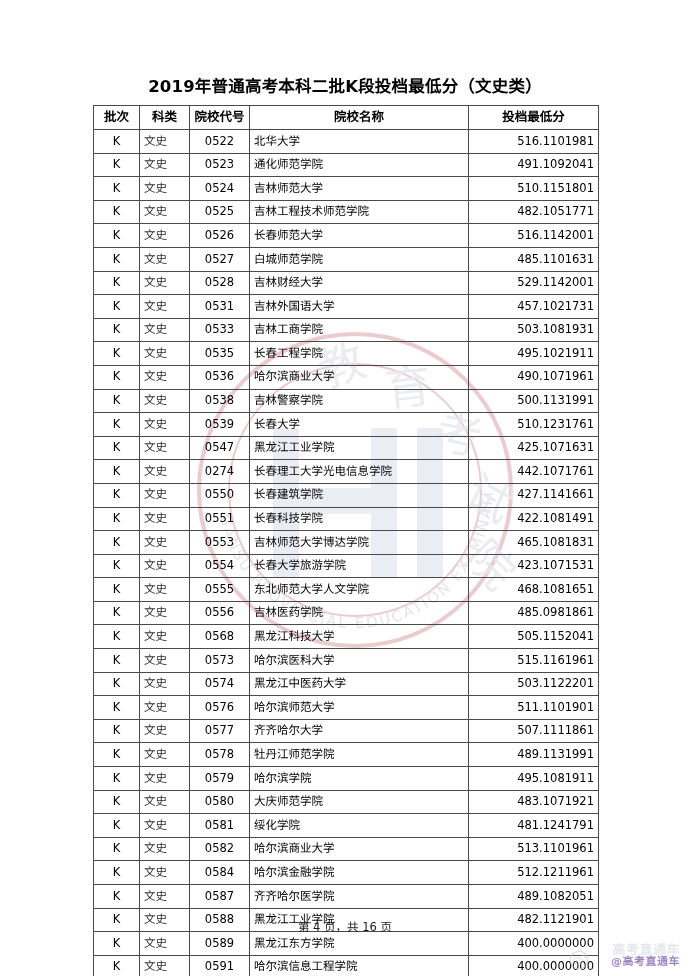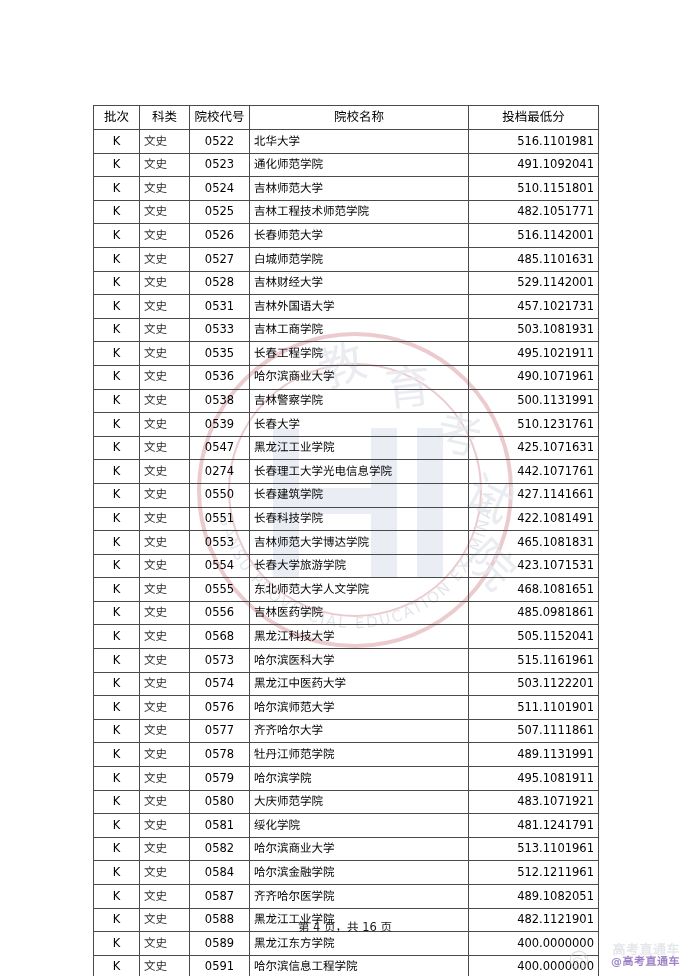--- a/index.html
+++ b/index.html
@@ -76,21 +76,21 @@
     font-weight: normal;
     background: transparent;
     font-family: "DejaVu Sans", "Liberation Sans", sans-serif;
     overflow: hidden;
     white-space: nowrap;
   }
   table.score-table thead th {
     height: 23px;
     text-align: center;
     font-size: 12.5px;
-    font-weight: normal;
+    font-weight: bold;
   }
 
   
   col.c-batch { width: 46px; }
   col.c-cat   { width: 50px; }
   col.c-code  { width: 60px; }
   col.c-name  { width: 219px; }
   col.c-score { width: 130px; }
 
   .cell-center { text-align: center; }
@@ -181,20 +181,21 @@
       </g>
 
       <g fill="#9fa9bd" font-family="DejaVu Sans, sans-serif" font-size="15" letter-spacing="2.2">
         <text>
           <textPath href="#arcBot" startOffset="6%">GANSU PROVINCIAL EDUCATION EXAMINATIONS AUTHORITY</textPath>
         </text>
       </g>
     </svg>
   </div>
 
+  <div class="title">2019年普通高考本科二批K段投档最低分（文史类）</div>
 
   <div class="table-wrap">
     <table class="score-table">
       <colgroup>
         <col class="c-batch">
           <col class="c-cat">
           <col class="c-code">
           <col class="c-name">
           <col class="c-score">
       </colgroup>

